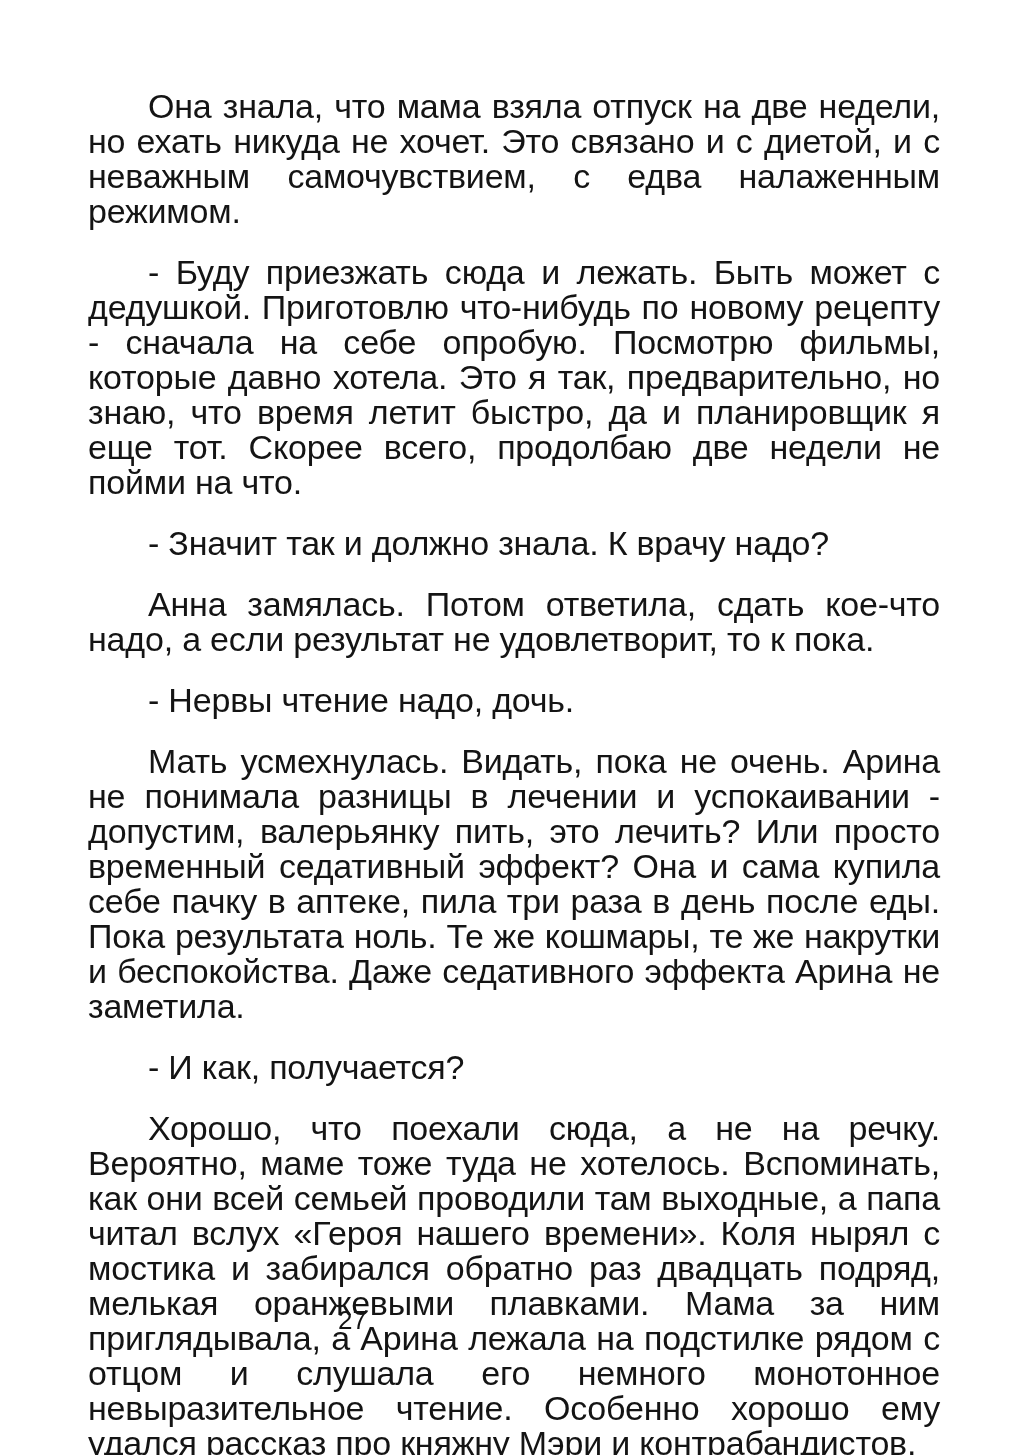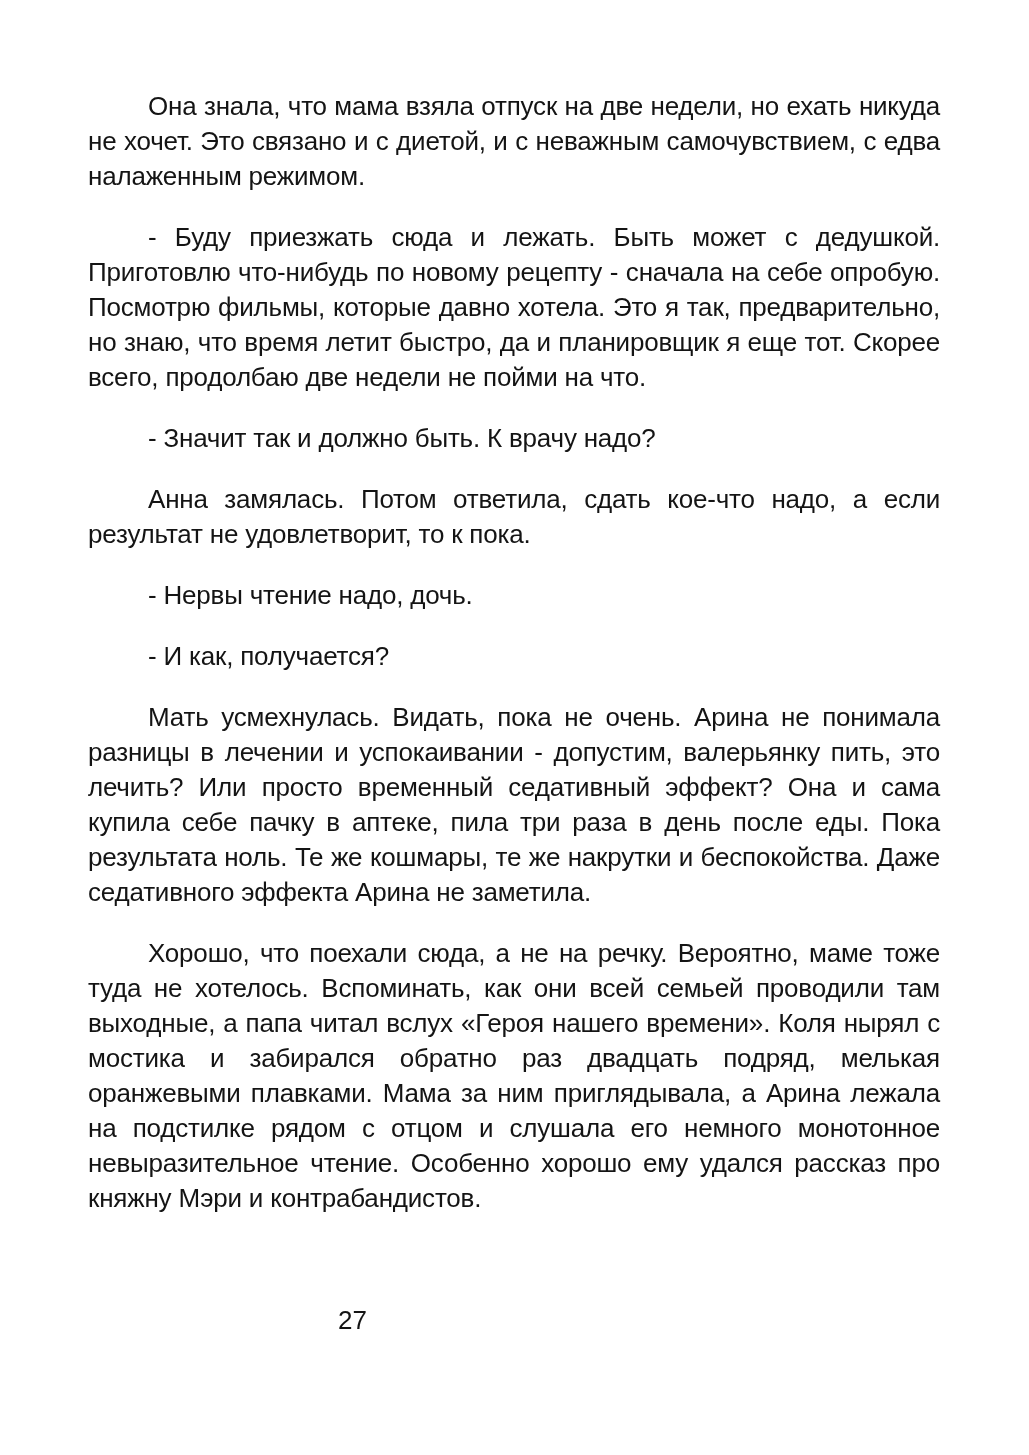--- a/index.html
+++ b/index.html
@@ -23,21 +23,21 @@
     overflow: hidden;
   }
   .text-block {
     position: absolute;
     left: 88px;
     top: 89px;
     width: 852px;
   }
   p.para {
     margin: 0 0 26px 0;
-    font-size: 26px;
+    font-size: 34px;
     line-height: 35px;
     text-align: justify;
     text-indent: 60px;
     letter-spacing: -0.2px;
     hyphens: none;
     color: #141414;
   }
   .page-number {
     position: absolute;
     left: 338px;
@@ -47,21 +47,21 @@
     color: #141414;
   }
 </style>
 </head>
 <body>
 
 <div class="page">
   <div class="text-block">
     <p class="para">Она знала, что мама взяла отпуск на две недели, но ехать никуда не хочет. Это связано и с диетой, и с неважным самочувствием, с едва налаженным режимом.</p>
     <p class="para">- Буду приезжать сюда и лежать. Быть может с дедушкой. Приготовлю что-нибудь по новому рецепту - сначала на себе опробую. Посмотрю фильмы, которые давно хотела. Это я так, предварительно, но знаю, что время летит быстро, да и планировщик я еще тот. Скорее всего,  продолбаю две недели не пойми на что.</p>
-    <p class="para">- Значит так и должно быть. К врачу надо?</p>
+    <p class="para">- Значит так и должно знала. К врачу надо?</p>
     <p class="para">Анна замялась. Потом ответила, сдать кое-что надо, а если результат не удовлетворит, то к пока.</p>
     <p class="para">- Нервы чтение надо, дочь.</p>
+    <p class="para">Мать усмехнулась. Видать, пока не очень. Арина не понимала разницы в лечении и успокаивании - допустим, валерьянку пить, это лечить? Или просто временный седативный эффект? Она и сама купила себе пачку в аптеке, пила три раза в день после еды. Пока результата ноль. Те же кошмары, те же накрутки и беспокойства. Даже седативного эффекта Арина не заметила.</p>
     <p class="para">- И как, получается?</p>
-    <p class="para">Мать усмехнулась. Видать, пока не очень. Арина не понимала разницы в лечении и успокаивании - допустим, валерьянку пить, это лечить? Или просто временный седативный эффект? Она и сама купила себе пачку в аптеке, пила три раза в день после еды. Пока результата ноль. Те же кошмары, те же накрутки и беспокойства. Даже седативного эффекта Арина не заметила.</p>
     <p class="para">Хорошо, что поехали сюда, а не на речку. Вероятно, маме тоже туда не хотелось. Вспоминать, как они всей семьей проводили там выходные, а папа читал вслух «Героя нашего времени». Коля нырял с мостика и забирался обратно раз двадцать подряд, мелькая оранжевыми плавками. Мама за ним приглядывала, а Арина лежала на подстилке рядом с отцом и слушала его немного монотонное невыразительное чтение. Особенно хорошо ему удался рассказ про княжну Мэри и контрабандистов.</p>
   </div>
   <div class="page-number">27</div>
 </div>
 
 </body></html>

